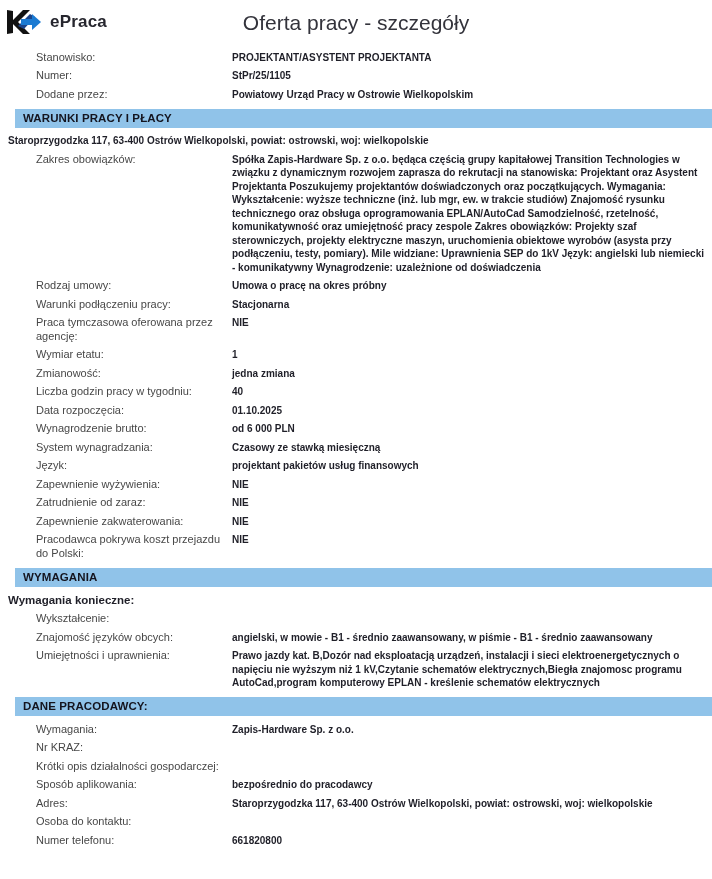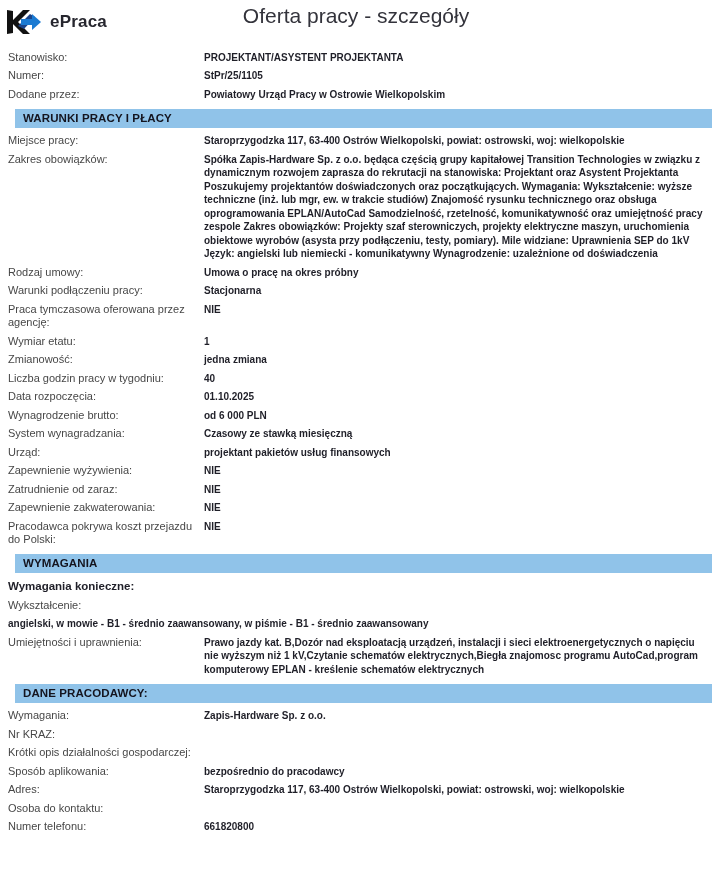--- a/index.html
+++ b/index.html
@@ -16,20 +16,21 @@
     width:712px;
     min-height:879px;
     margin:0 auto;
     font-family:"Liberation Sans", sans-serif;
     color:var(--ink);
     -webkit-font-smoothing:antialiased;
   }
   .topbar{
     position:relative;
     height:44px;
+    padding-top:7px;
   }
   .logo{
     position:absolute;
     left:7px; top:7px;
     display:flex;
     align-items:center;
     gap:7px;
     cursor:pointer;
   }
   .logo-text{
@@ -51,20 +52,21 @@
     align-items:flex-start;
     padding:2.5px 6px 2.5px 8px;
   }
   .row .label{
     width:196px;
     flex:0 0 196px;
     padding-right:6px;
     font-size:11px;
     line-height:13.5px;
     color:var(--label);
+    margin-left:28px;
   }
   .row .value{
     flex:1;
     font-size:10px;
     line-height:13.5px;
     font-weight:700;
     color:var(--ink);
   }
   .section-bar{
     margin:5px 0 4px 15px;
@@ -109,21 +111,20 @@
       <div class="row">
         <div class="label">Numer:</div>
         <div class="value">StPr/25/1105</div>
       </div>
       <div class="row">
         <div class="label">Dodane przez:</div>
         <div class="value">Powiatowy Urząd Pracy w Ostrowie Wielkopolskim</div>
       </div>
       <div class="section-bar">WARUNKI PRACY I PŁACY</div>
       <div class="row">
-        <div class="label">Miejsce pracy:</div>
         <div class="value">Staroprzygodzka 117, 63-400 Ostrów Wielkopolski, powiat: ostrowski, woj: wielkopolskie</div>
       </div>
       <div class="row">
         <div class="label">Zakres obowiązków:</div>
         <div class="value">Spółka Zapis-Hardware Sp. z o.o. będąca częścią grupy kapitałowej Transition Technologies w związku z dynamicznym rozwojem zaprasza do rekrutacji na stanowiska: Projektant oraz Asystent Projektanta Poszukujemy projektantów doświadczonych oraz początkujących. Wymagania: Wykształcenie: wyższe techniczne (inż. lub mgr, ew. w trakcie studiów) Znajomość rysunku technicznego oraz obsługa oprogramowania EPLAN/AutoCad Samodzielność, rzetelność, komunikatywność oraz umiejętność pracy zespole Zakres obowiązków: Projekty szaf sterowniczych, projekty elektryczne maszyn, uruchomienia obiektowe wyrobów (asysta przy podłączeniu, testy, pomiary). Mile widziane: Uprawnienia SEP do 1kV Język: angielski lub niemiecki - komunikatywny Wynagrodzenie: uzależnione od doświadczenia</div>
       </div>
       <div class="row">
         <div class="label">Rodzaj umowy:</div>
         <div class="value">Umowa o pracę na okres próbny</div>
       </div>
@@ -153,21 +154,21 @@
       </div>
       <div class="row">
         <div class="label">Wynagrodzenie brutto:</div>
         <div class="value">od 6 000 PLN</div>
       </div>
       <div class="row">
         <div class="label">System wynagradzania:</div>
         <div class="value">Czasowy ze stawką miesięczną</div>
       </div>
       <div class="row">
-        <div class="label">Urząd:</div>
+        <div class="label">Język:</div>
         <div class="value">projektant pakietów usług finansowych</div>
       </div>
       <div class="row">
         <div class="label">Zapewnienie wyżywienia:</div>
         <div class="value">NIE</div>
       </div>
       <div class="row">
         <div class="label">Zatrudnienie od zaraz:</div>
         <div class="value">NIE</div>
       </div>
@@ -178,20 +179,21 @@
       <div class="row">
         <div class="label">Pracodawca pokrywa koszt przejazdu do Polski:</div>
         <div class="value">NIE</div>
       </div>
       <div class="section-bar">WYMAGANIA</div>
       <div class="subheading">Wymagania konieczne:</div>
       <div class="row">
         <div class="label">Wykształcenie:</div>
       </div>
       <div class="row">
+        <div class="label">Znajomość języków obcych:</div>
         <div class="value">angielski, w mowie - B1 - średnio zaawansowany, w piśmie - B1 - średnio zaawansowany</div>
       </div>
       <div class="row">
         <div class="label">Umiejętności i uprawnienia:</div>
         <div class="value">Prawo jazdy kat. B,Dozór nad eksploatacją urządzeń, instalacji i sieci elektroenergetycznych o napięciu nie wyższym niż 1 kV,Czytanie schematów elektrycznych,Biegła znajomosc programu AutoCad,program komputerowy EPLAN - kreślenie schematów elektrycznych</div>
       </div>
       <div class="section-bar">DANE PRACODAWCY:</div>
       <div class="row">
         <div class="label">Wymagania:</div>
         <div class="value">Zapis-Hardware Sp. z o.o.</div>

